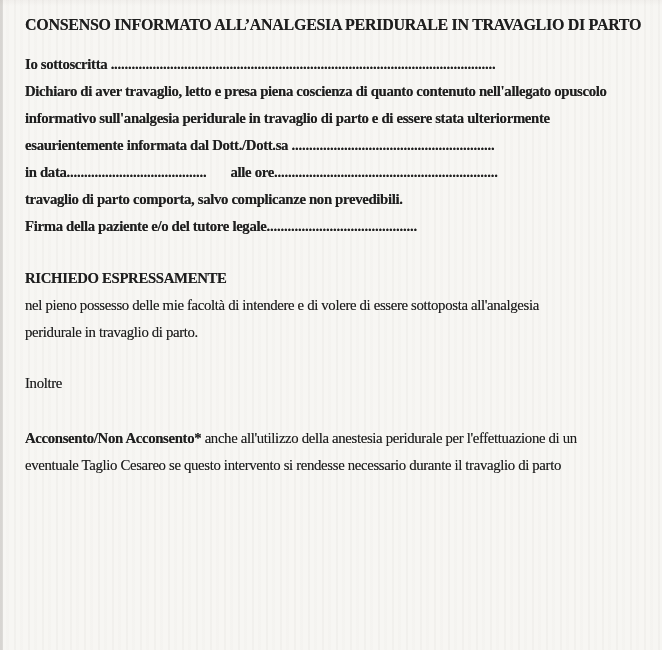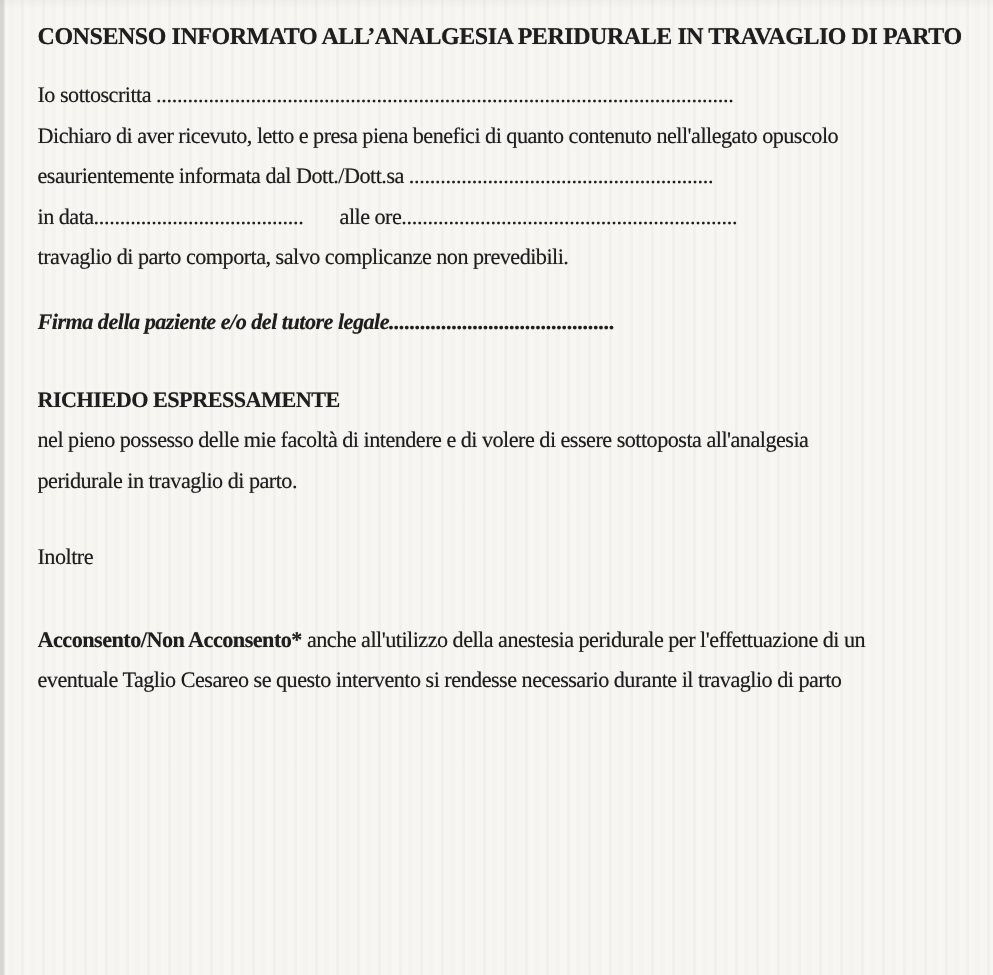--- a/index.html
+++ b/index.html
@@ -41,22 +41,22 @@
 
   .doc-title {
     font-size: 16px;
     font-weight: bold;
     line-height: 24px;
     letter-spacing: -0.3px;
     white-space: nowrap;
     text-shadow: 0 0 0.5px rgba(20,20,20,0.6);
   }
 
-  .block-intro      { margin-top: 14px; }
-  .sig-patient      { margin-top: 16px; font-weight: bold; font-style: italic; }
+  .block-intro      { margin-top: 14px; font-weight: bold; }
+  .sig-patient      { font-weight: bold; }
   .sig-doctor       { margin-top: 26px; font-weight: bold; }
   .request-heading  { margin-top: 25px; font-weight: bold; }
   .inoltre-line     { margin-top: 24px; }
   .consent-block    { margin-top: 28px; }
   .footnote-line    { margin-top: 26px; font-weight: bold; font-style: italic; }
 
   .bold   { font-weight: bold; text-align: right; }
   .dots   { letter-spacing: -0.2px; }
   .gap-left { margin-left: 24px; }
 </style>
@@ -65,21 +65,22 @@
 
 <div class="page">
   <div class="content">
 
     <div class="doc-title">CONSENSO INFORMATO ALL’ANALGESIA PERIDURALE IN TRAVAGLIO DI PARTO</div>
 
     <div class="block-intro">
       <div class="line">
         <span>Io sottoscritta </span><span class="dots">..............................................................................................................</span>
       </div>
-      <div class="line">Dichiaro di aver ricevuto, letto e presa piena benefici di quanto contenuto nell'allegato opuscolo</div>
+      <div class="line">Dichiaro di aver travaglio, letto e presa piena coscienza di quanto contenuto nell'allegato opuscolo</div>
+      <div class="line">informativo sull'analgesia peridurale in travaglio di parto e di essere stata ulteriormente</div>
       <div class="line">
         <span>esaurientemente informata dal Dott./Dott.sa </span><span class="dots">..........................................................</span>
       </div>
       <div class="line">
         <span>in data</span><span class="dots">........................................</span><span class="gap-left">alle ore</span><span class="dots">................................................................</span>
       </div>
       <div class="line">travaglio di parto comporta, salvo complicanze non prevedibili.</div>
     </div>
 
     <div class="line sig-patient">

